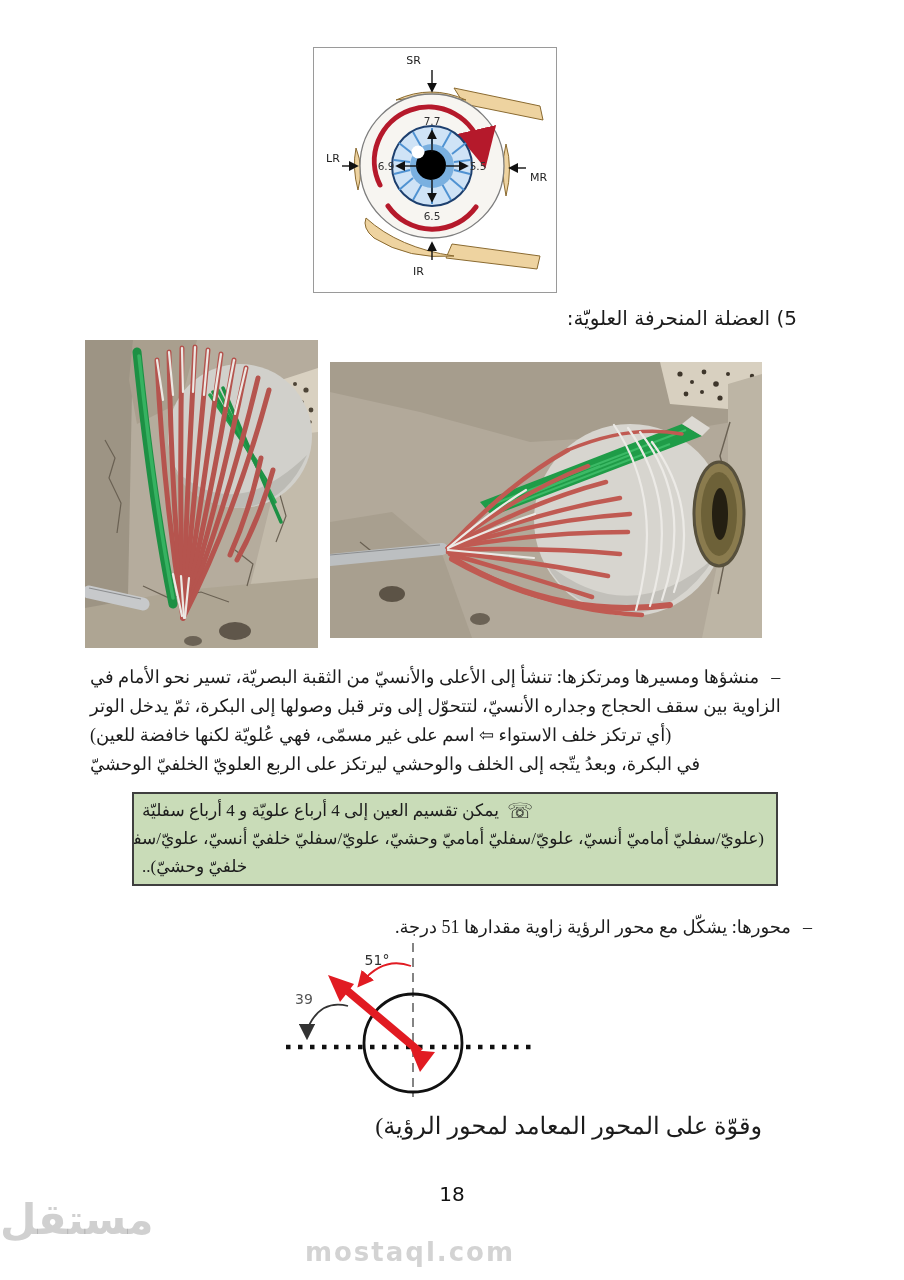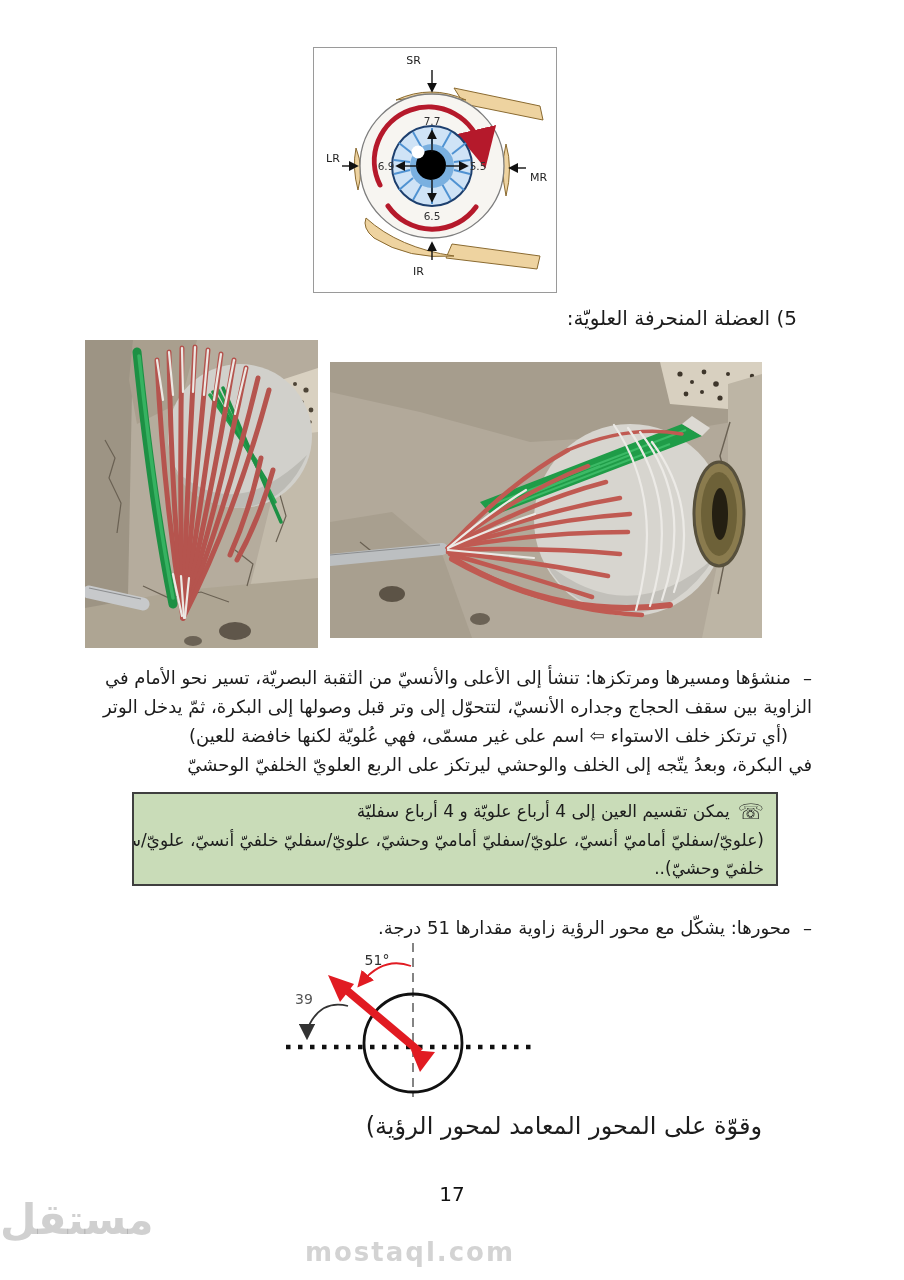--- a/index.html
+++ b/index.html
@@ -1,20 +1,20 @@
 <!DOCTYPE html>
 <html lang="ar"><head>
 <meta charset="utf-8">
 <style>
   html,body{margin:0;padding:0;background:#e8e8e8;}
   #page{position:relative;width:904px;height:1280px;background:#ffffff;overflow:hidden;
         font-family:"DejaVu Sans",sans-serif;color:#1c1c1c;margin:0 auto;}
-  .rtl{direction:rtl;text-align:right;}
+  .rtl{direction:rtl;text-align:left;}
   .abs{position:absolute;}
-  .body-line{font-size:18px;line-height:29px;white-space:nowrap;}
+  .body-line{font-size:18px;line-height:29px;white-space:nowrap;font-family:Liberation Serif, serif;}
   .marker{display:inline-block;padding-left:12px;}
   #heading{top:303px;right:107px;font-size:20px;line-height:30px;white-space:nowrap;}
   #origin-bullet{top:663px;right:92px;width:722px;}
   #origin-line4{padding-left:0;padding-right:24px;}
   #note-box{top:792px;left:88px;width:646px;height:94px;background:#c9dcb8;
             border:2px solid #3f3f3f;box-sizing:border-box;padding:3px 12px 0 8px;overflow:hidden;margin-left:44px;}
   #note-box .body-line{font-size:17px;line-height:28px;}
   .phone{font-size:21px;vertical-align:-2px;padding-left:8px;}
   #axis-bullet{top:913px;right:92px;}
   #action-bullet{top:1111px;right:92px;}
@@ -309,17 +309,17 @@
       <path d="M 78,66 Q 55,60 42,80 Q 37,88 37,93" fill="none" stroke="#333" stroke-width="1.8" marker-end="url(#blkcurve)"></path>
       <text class="svgtext" x="107" y="25" font-size="14" fill="#333" text-anchor="middle">51°</text>
       <text class="svgtext" x="34" y="64" font-size="14" fill="#555" text-anchor="middle">39</text>
     </svg>
   </div>
 
   <div id="action-bullet" class="abs rtl">
     <div class="body-line" id="action-line2">وقوّة على المحور المعامد لمحور الرؤية)</div>
   </div>
 
-  <div id="page-number" class="abs">17</div>
+  <div id="page-number" class="abs">18</div>
   <div id="wm-logo" class="abs">مستقل</div>
   <div id="wm-site" class="abs">mostaql.com</div>
 
 </div>
 
 </body></html>

